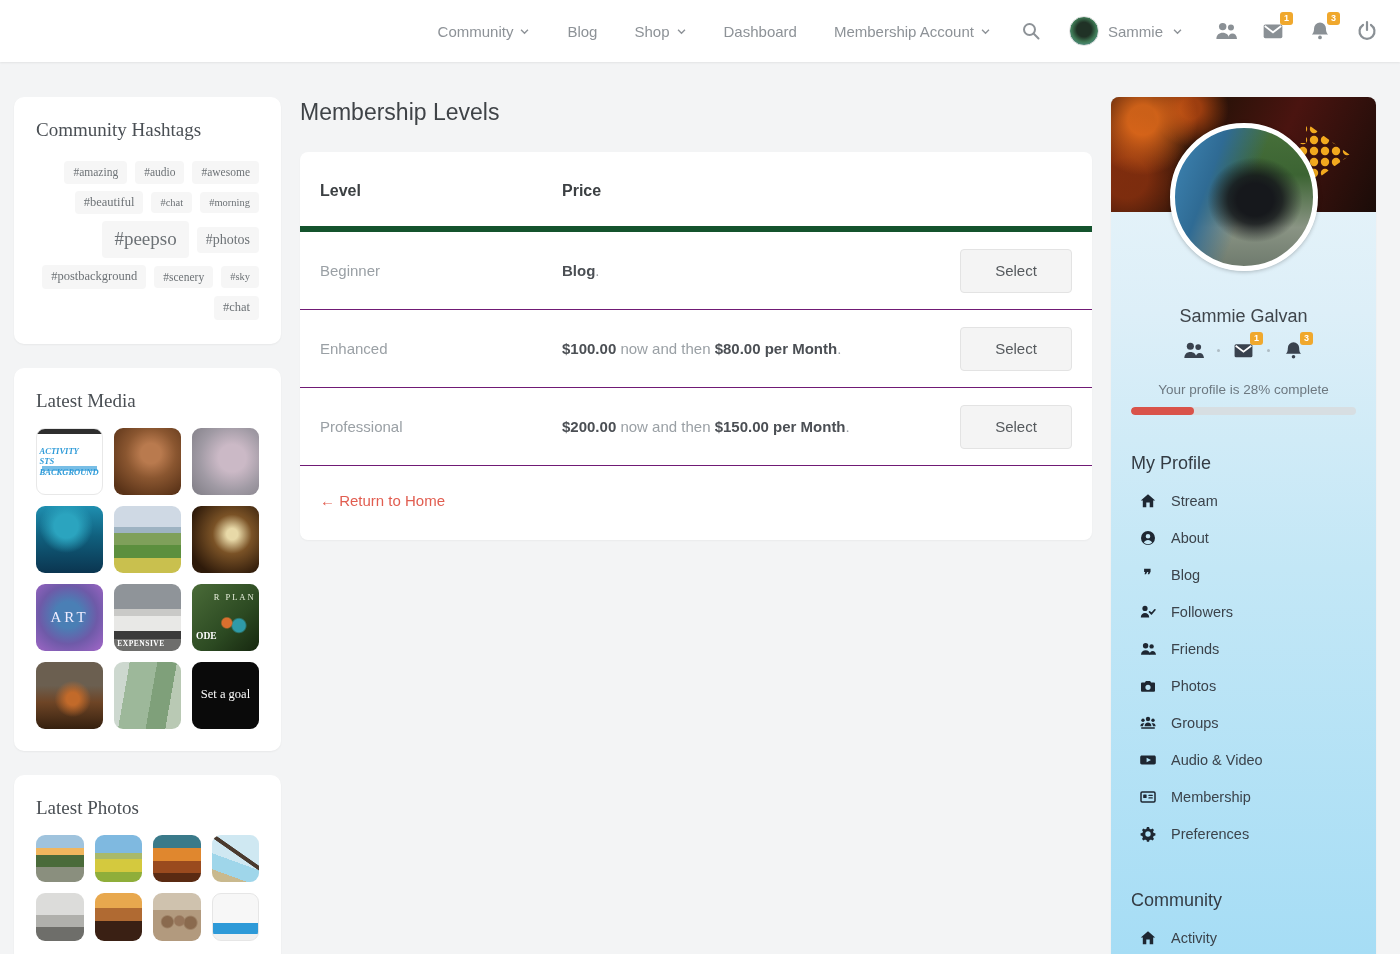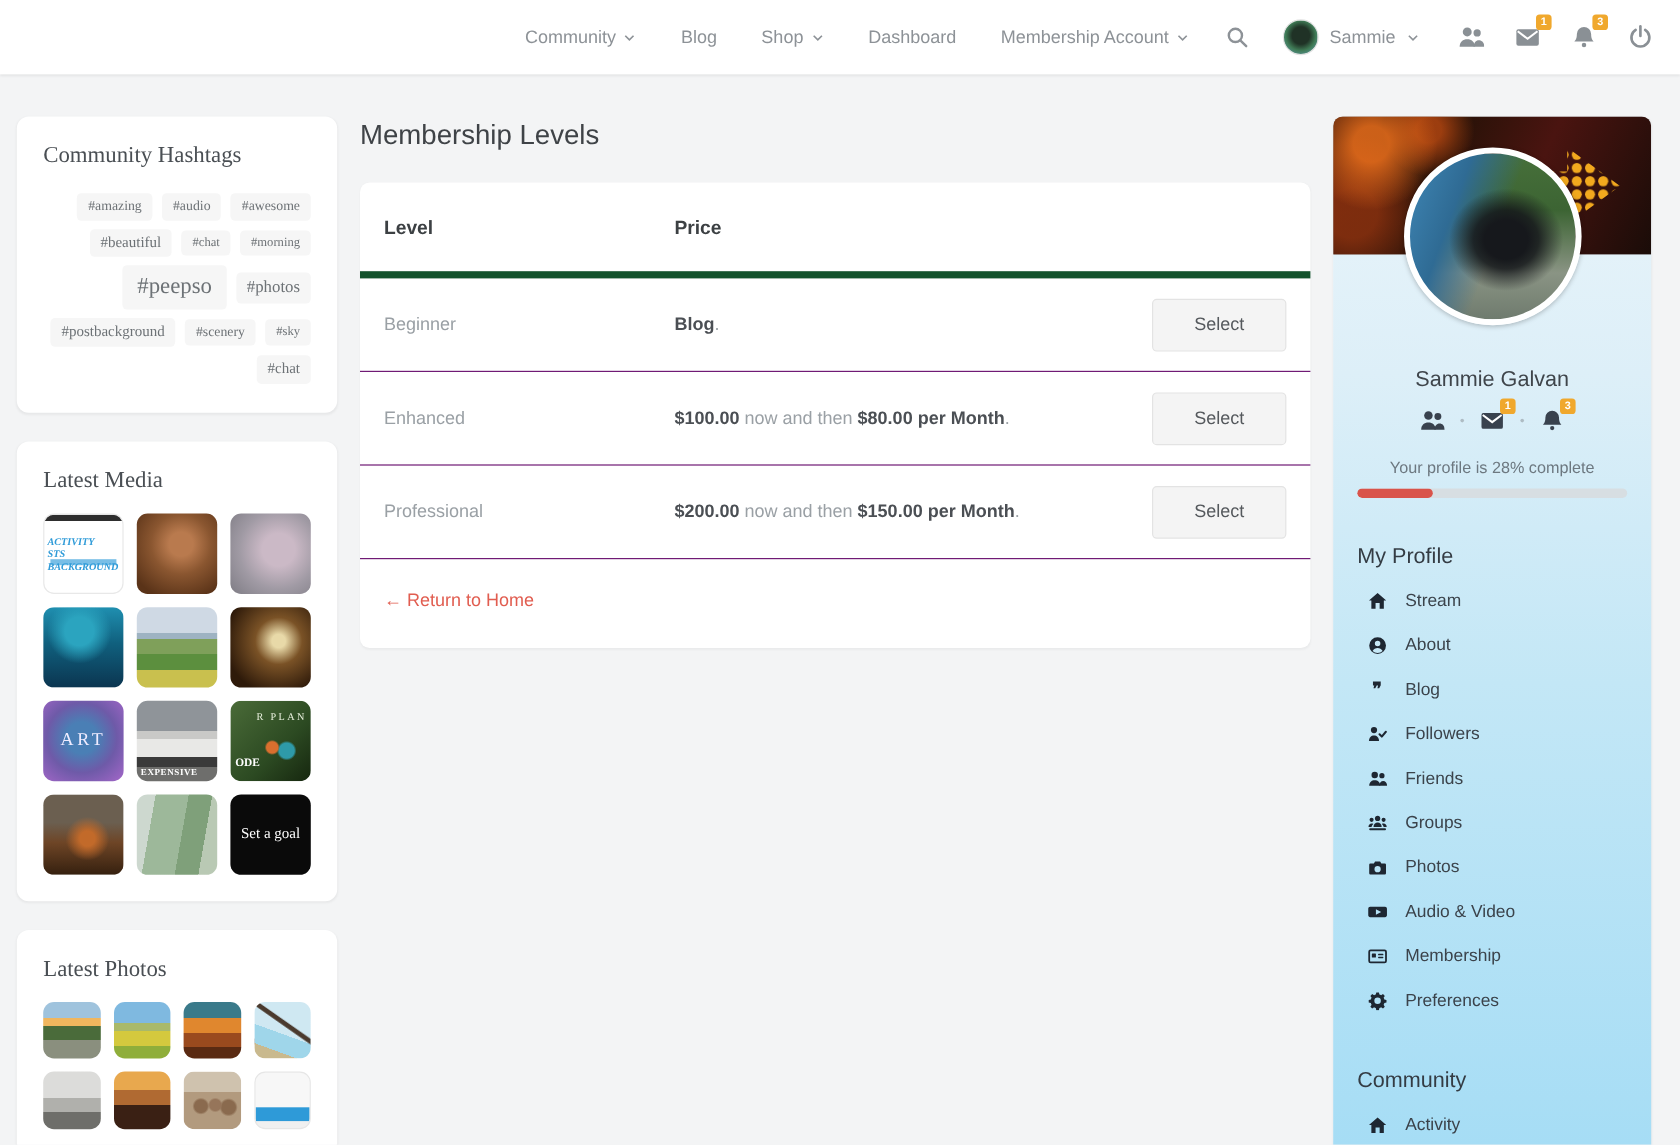--- a/index.html
+++ b/index.html
@@ -491,32 +491,32 @@
         <span class="pm-ic">
           <svg>
             <use href="#i-users"></use>
           </svg>
         </span>
         <span class="pm-label">Friends</span>
       </a>
     <a class="pm-item">
         <span class="pm-ic">
           <svg>
+            <use href="#i-camera"></use>
+          </svg>
+        </span>
+        <span class="pm-label">Photos</span>
+      </a>
+    <a class="pm-item">
+        <span class="pm-ic">
+          <svg>
             <use href="#i-users-group"></use>
           </svg>
         </span>
         <span class="pm-label">Groups</span>
-      </a>
-    <a class="pm-item">
-        <span class="pm-ic">
-          <svg>
-            <use href="#i-camera"></use>
-          </svg>
-        </span>
-        <span class="pm-label">Photos</span>
       </a>
     <a class="pm-item">
         <span class="pm-ic">
           <svg>
             <use href="#i-video"></use>
           </svg>
         </span>
         <span class="pm-label">Audio &amp; Video</span>
       </a>
     <a class="pm-item">

